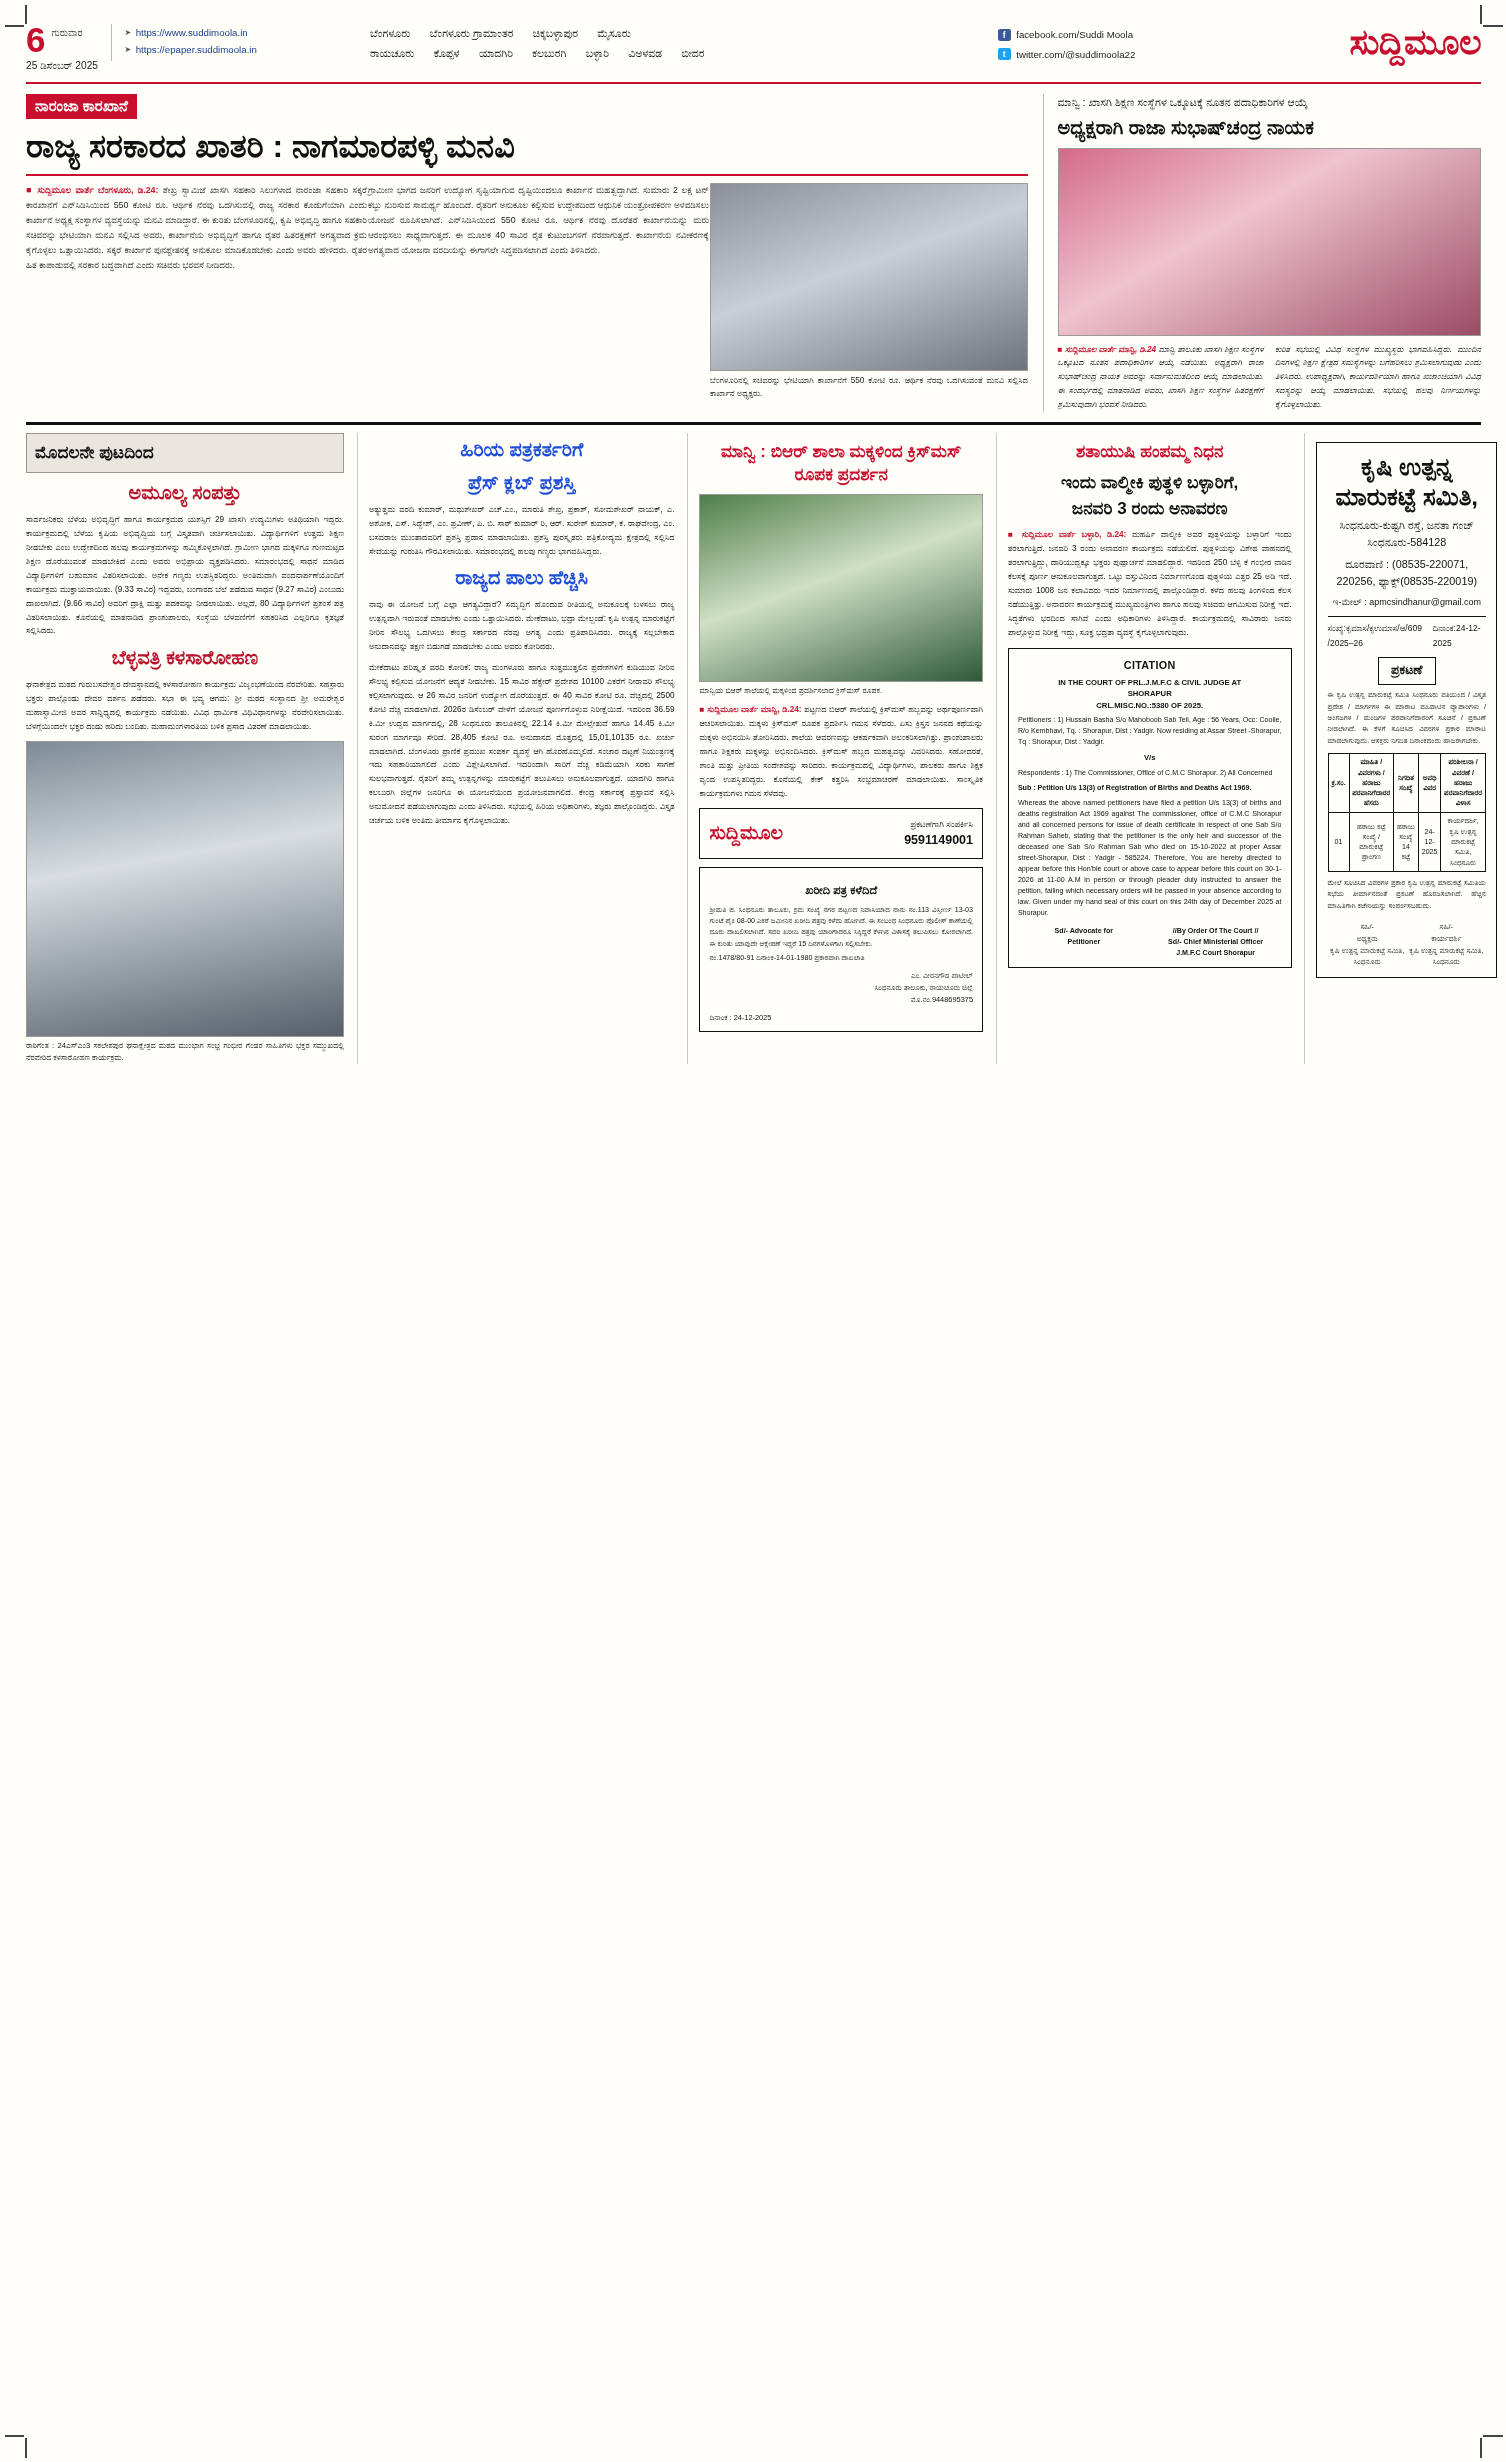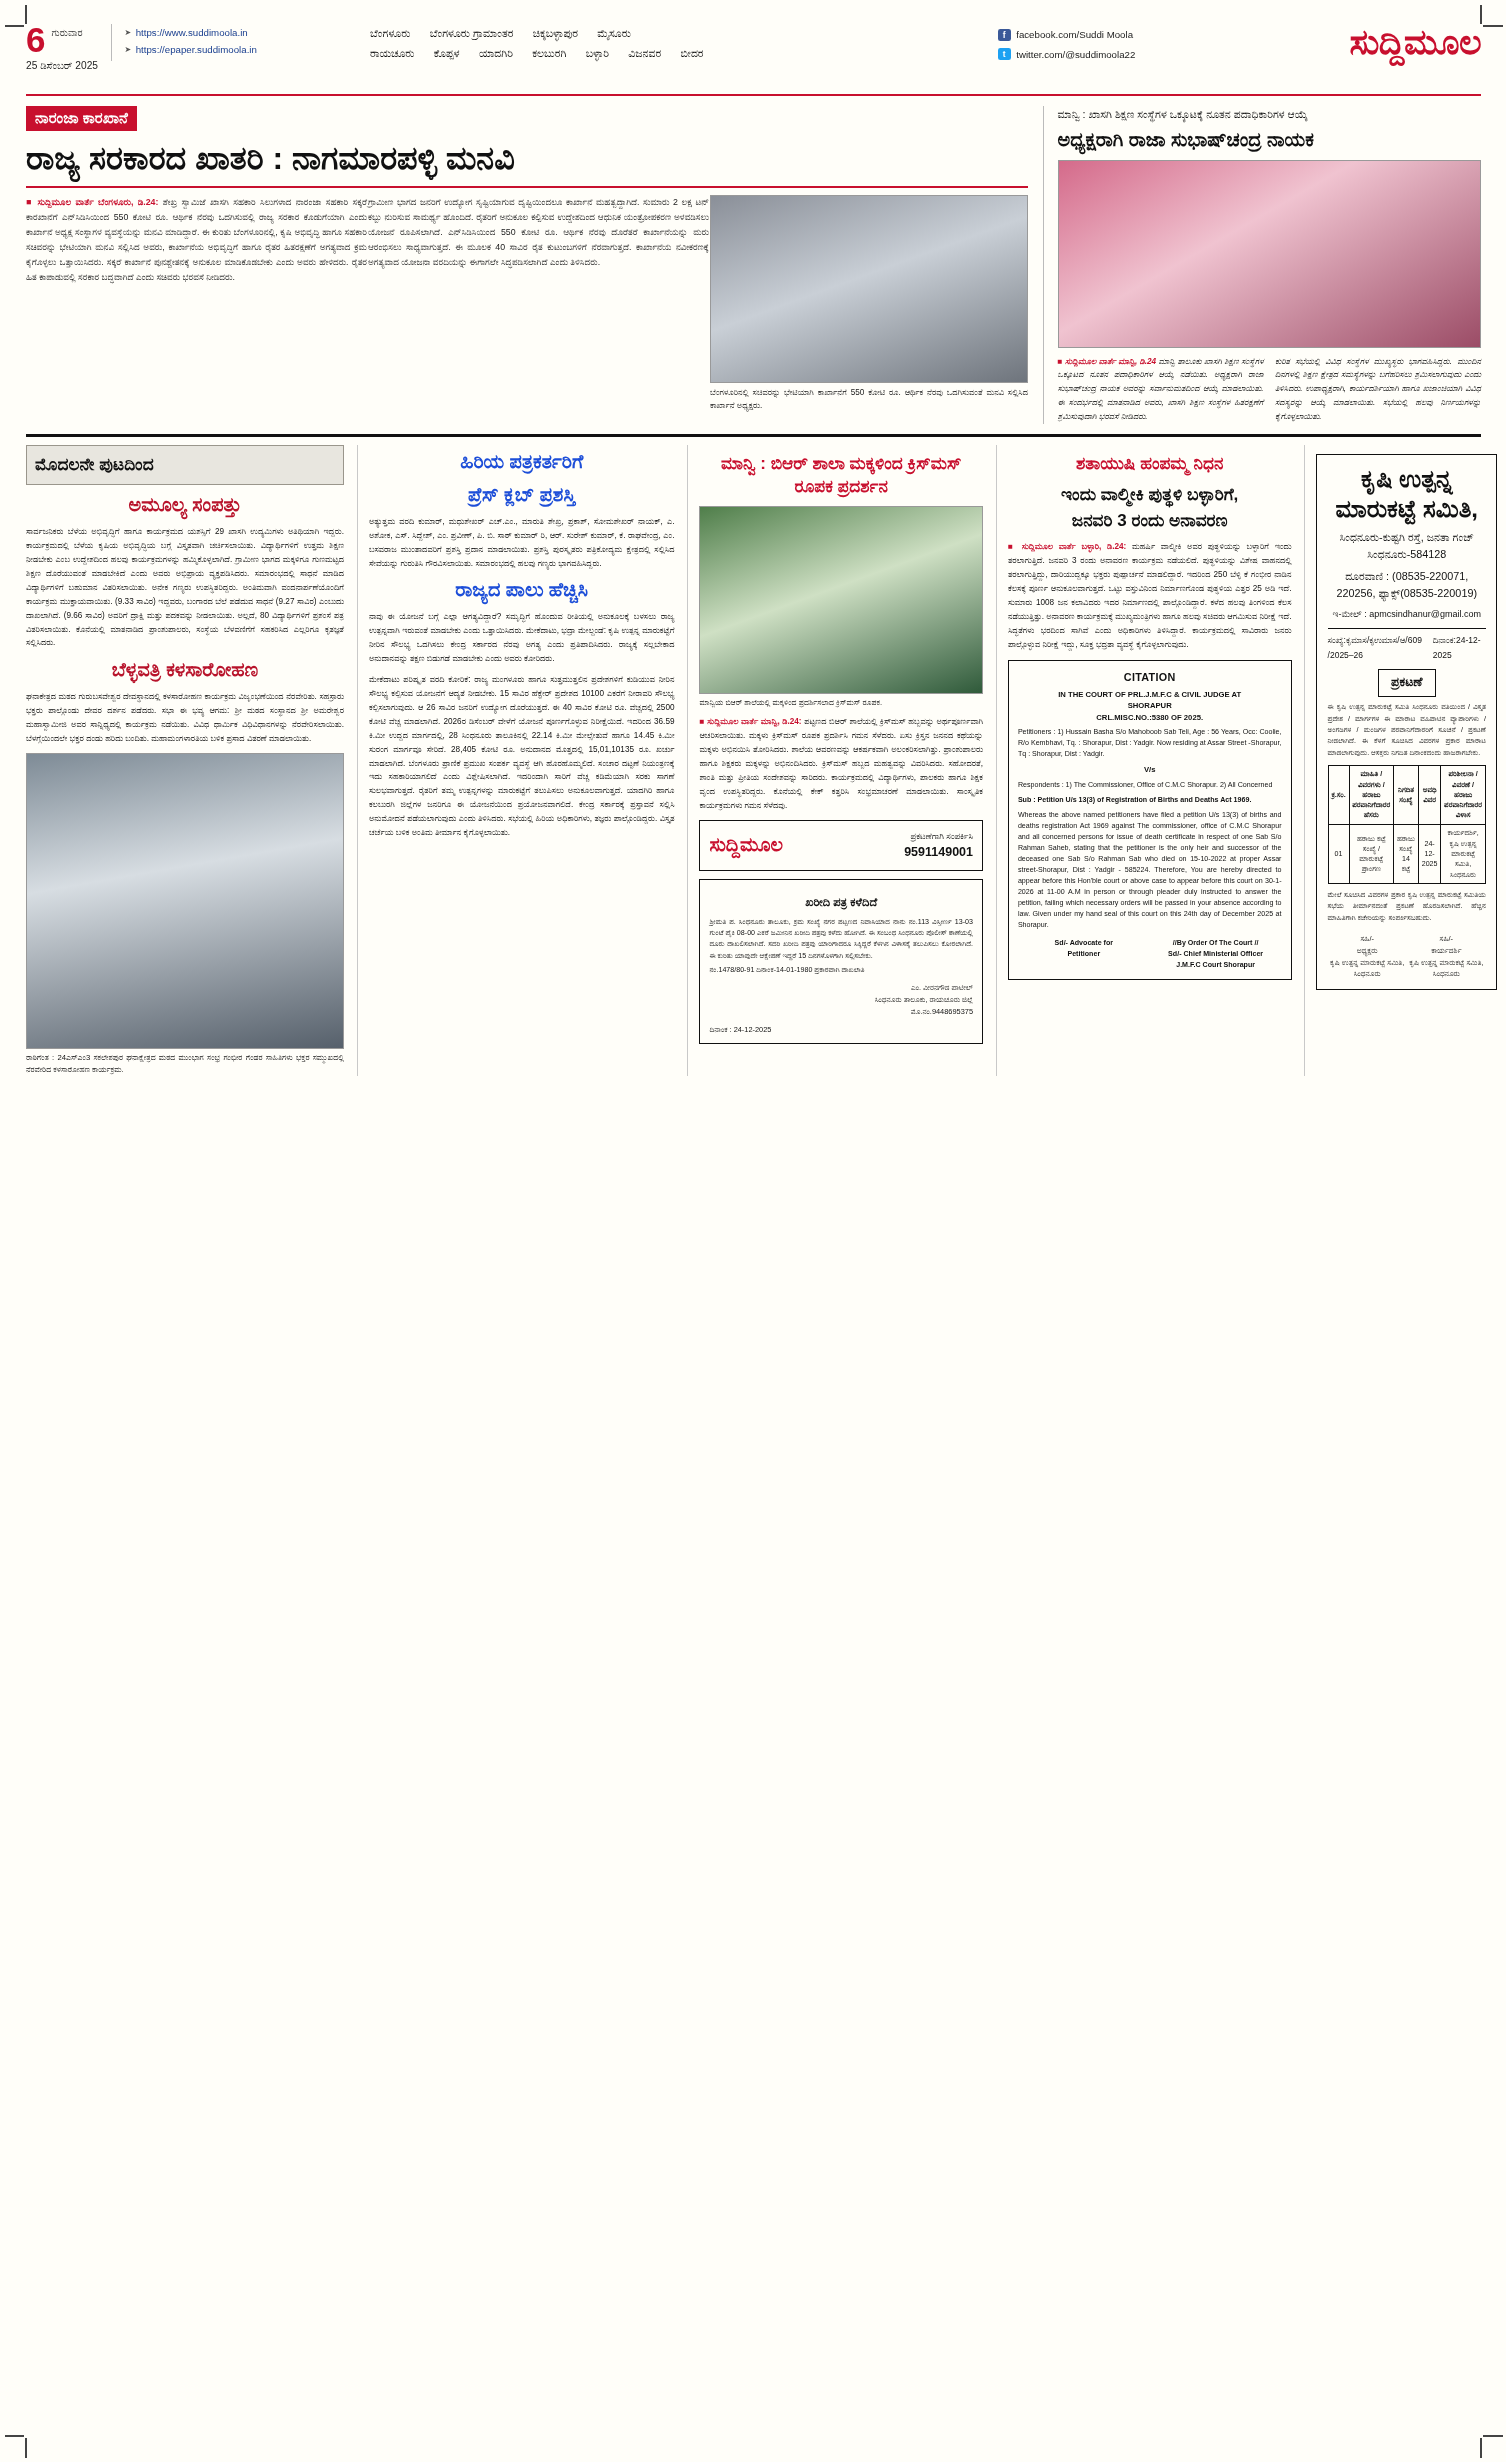--- a/index.html
+++ b/index.html
@@ -15,21 +15,21 @@
   .page {
     position:absolute; inset:0;
     padding:24px 26px 17px 26px;
   }
   
   .crop { position:absolute; background:#444; }
   .crop.h { width:19.3px; height:1.7px; }
   .crop.v { width:1.7px; height:19.3px; }
 
   
-  .masthead { display:flex; align-items:flex-start; border-bottom:2.3px solid #c8102e; padding-bottom:22px; }
+  .masthead { display:flex; align-items:flex-start; border-bottom:2.3px solid #c8102e; padding-bottom:10px; }
   .issue-box { width:85px; flex:0 0 85px; }
   .issue-num { font-size:35px; font-weight:bold; color:#c8102e; line-height:0.9; display:inline-block; }
   .issue-day { font-size:9.7px; color:#333; display:inline-block; vertical-align:top; margin-left:3.4px; margin-top:3.4px;}
   .issue-date { font-size:10.2px; color:#222; margin-top:4.5px; white-space:nowrap; }
   .site-col { flex:0 0 244px; border-left:0.6px solid #bbb; padding-left:12.5px; padding-top:3.4px; }
   .site-line { display:flex; align-items:center; gap:4.5px; font-size:9.7px; color:#1a3f8f; margin-bottom:5.7px; }
   .site-line .arrow { color:#555; font-size:8px; }
   .cities-col { flex:1 1 auto; padding-left:15px; padding-top:3.4px; }
   .cities-row { display:flex; gap:19.3px; font-size:10.8px; color:#111; margin-bottom:6.8px; }
   .social-col { flex:0 0 244px; padding-top:4.5px; }
@@ -164,21 +164,21 @@
         <span>ಬೆಂಗಳೂರು ಗ್ರಾಮಾಂತರ</span>
         <span>ಚಿಕ್ಕಬಳ್ಳಾಪುರ</span>
         <span>ಮೈಸೂರು</span>
       </div>
       <div class="cities-row">
         <span>ರಾಯಚೂರು</span>
         <span>ಕೊಪ್ಪಳ</span>
         <span>ಯಾದಗಿರಿ</span>
         <span>ಕಲಬುರಗಿ</span>
         <span>ಬಳ್ಳಾರಿ</span>
-        <span>ವಿಜನವರ</span>
+        <span>ವಿಅಳವಡ</span>
         <span>ಬೀದರ</span>
       </div>
     </div>
 
     <div class="social-col">
       <div class="social-line">
         <span class="fb-ico">f</span>
         <span>facebook.com/Suddi Moola</span>
       </div>
       <div class="social-line">

